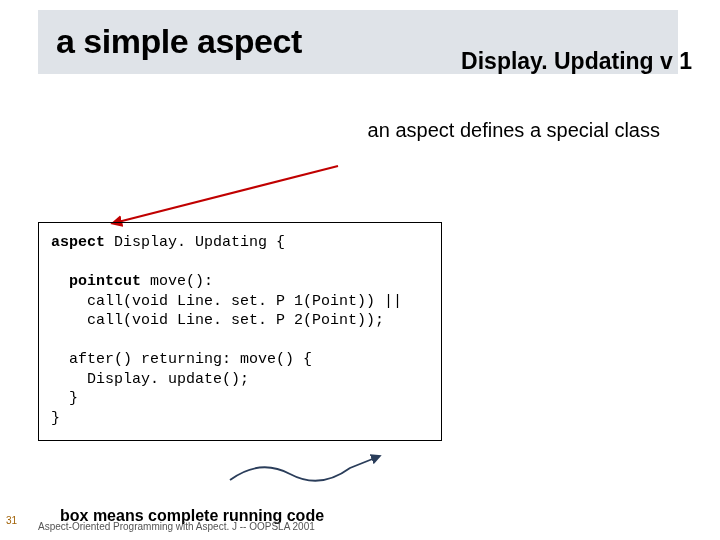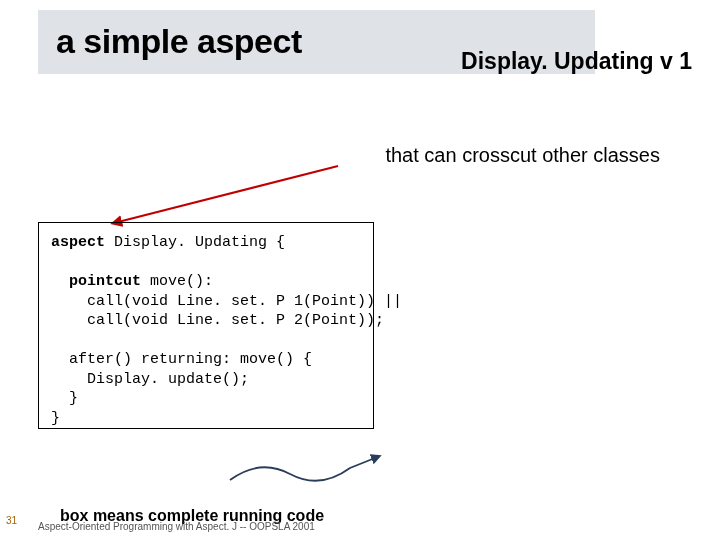--- a/index.html
+++ b/index.html
@@ -1,22 +1,22 @@
 <!DOCTYPE html>
 <html><head>
 <meta charset="utf-8">
 <style>
   * { margin: 0; padding: 0; box-sizing: border-box; }
   html, body { width: 720px; height: 540px; font-family: Arial, Helvetica, sans-serif; background: #fff; overflow: hidden; }
   .slide { position: relative; width: 720px; height: 540px; }
-  .title-bar { position: absolute; left: 38px; top: 10px; width: 557px; height: 64px; background: #dfe3e8; }
+  .title-bar { position: absolute; left: 38px; top: 10px; width: 640px; height: 64px; background: #dfe3e8; }
   .title-text { font-family: Arial, sans-serif; font-size: 34px; font-weight: bold; color: #000; padding: 12px 0 0 18px; letter-spacing: -0.5px; }
   .version { position: absolute; right: 28px; top: 48px; font-size: 23px; font-weight: bold; }
   .note1 { position: absolute; right: 60px; top: 118px; text-align: center; font-size: 20px; line-height: 1.25; }
-  .codebox { position: absolute; left: 38px; top: 222px; width: 336px; border: 1.2px solid #000; padding: 10px 12px 0 12px; font-family: "Courier New", monospace; font-size: 15px; line-height: 1.3; white-space: pre; }
+  .codebox { position: absolute; left: 38px; top: 222px; width: 404px; border: 1.2px solid #000; padding: 10px 12px 12px 12px; font-family: "Courier New", monospace; font-size: 15px; line-height: 1.3; white-space: pre; }
   .note2 { position: absolute; left: 60px; top: 482px; font-size: 16px; font-weight: bold; margin-top: 25px; }
   .footer { position: absolute; left: 38px; bottom: 8px; font-size: 10px; color: #555; margin-top: 48px; }
   .pagenum { position: absolute; left: 6px; bottom: 14px; font-size: 10px; color: #a16207; }
   .logo { position: absolute; right: 18px; bottom: 10px; font-family: Arial, sans-serif; }
   .logo .bg { width: 170px; height: 30px; background: linear-gradient(90deg, #fff 0%, #b8b8b8 40%, #9a9a9a 100%); position: relative; }
   .logo .txt { position: absolute; right: 8px; top: 2px; font-size: 20px; color: #fff; }
   .logo .bold { font-weight: bold; }
   .arrow-red { position: absolute; left: 108px; top: 162px; }
   .arrow-squiggle { position: absolute; left: 220px; top: 450px; }
   .kw { font-weight: bold; }
@@ -26,22 +26,21 @@
 
 <div class="slide">
 
   <div class="title-bar">
     <div class="title-text">a simple aspect</div>
   </div>
 
   <div class="version">Display. Updating v 1</div>
 
   <div class="note1">
-    <br>
-    <span>that can crosscut other classes</span>
+    <span>an aspect defines a special class</span><br>
   </div>
 
   <svg class="arrow-red" width="240" height="70">
     <defs>
       <marker id="ah" markerWidth="10" markerHeight="10" refX="2" refY="3" orient="auto">
         <path d="M0,0 L6,3 L0,6 Z" fill="#c00000"></path>
       </marker>
     </defs>
     <line x1="230" y1="4" x2="10" y2="60" stroke="#c00000" stroke-width="2" marker-end="url(#ah)"></line>
   </svg>

